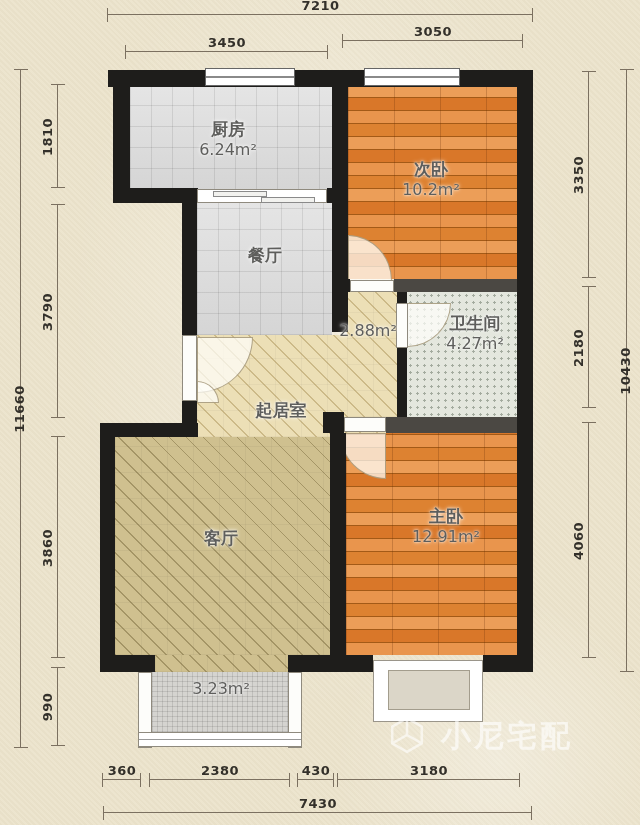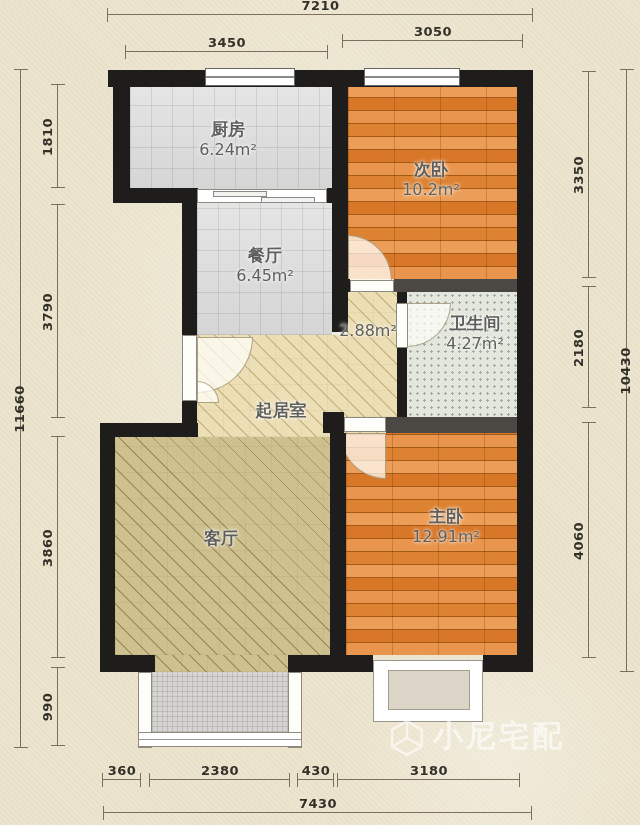--- a/index.html
+++ b/index.html
@@ -74,21 +74,21 @@
     transform:translate(-50%,-50%) rotate(-90deg) translateY(-11px);}
   .dim-v.on-line .lbl{transform:translate(-50%,-50%) rotate(-90deg) translateY(-2px);}
 
   
   .room-label{position:absolute;text-align:center;color:#5e5e5c;
     text-shadow:0 0 4px rgba(255,255,255,0.95), 0 0 2px rgba(255,255,255,0.9);}
   .rname{font-size:17px;line-height:22px;font-weight:600;}
   .rarea{font-size:16px;line-height:20px;font-weight:400;}
 
   
-  .watermark{position:absolute;display:flex;align-items:flex-end;gap:7px;
+  .watermark{position:absolute;display:flex;align-items:flex-start;gap:15px;
     color:rgba(255,255,255,0.62);font-family:Liberation Serif, serif;}
   .watermark .wm-text{font-size:30px;font-weight:600;letter-spacing:3px;white-space:nowrap;}
   .watermark svg{display:block;opacity:0.62;}
 </style>
 </head>
 <body>
 
 <div class="canvas">
 
   <div class="abs floor-tile" style="left:130px;top:87px;width:202px;height:103px"></div>
@@ -154,40 +154,40 @@
   <div class="room-label" style="left:158px;top:118px;width:140px">
     <div class="rname">厨房</div>
     <div class="rarea">6.24m²</div>
   </div>
   <div class="room-label" style="left:361px;top:158px;width:140px">
     <div class="rname">次卧</div>
     <div class="rarea">10.2m²</div>
   </div>
   <div class="room-label" style="left:195px;top:244px;width:140px">
     <div class="rname">餐厅</div>
-    <div class="rarea">6.45m²</div>
   </div>
   <div class="room-label" style="left:312px;top:321px;width:112px">
     <div class="rarea">2.88m²</div>
   </div>
   <div class="room-label" style="left:405px;top:312px;width:140px">
     <div class="rname">卫生间</div>
     <div class="rarea">4.27m²</div>
   </div>
   <div class="room-label" style="left:211px;top:399px;width:140px">
     <div class="rname">起居室</div>
   </div>
   <div class="room-label" style="left:151px;top:527px;width:140px">
     <div class="rname">客厅</div>
   </div>
   <div class="room-label" style="left:376px;top:505px;width:140px">
     <div class="rname">主卧</div>
     <div class="rarea">12.91m²</div>
   </div>
   <div class="room-label" style="left:151px;top:679px;width:140px">
+    <div class="rarea">3.23m²</div>
   </div>
 
   <div class="dim dim-h" style="left:108px;top:14px;width:425px">
       <span class="lbl">7210</span>
     </div>
   <div class="dim dim-h" style="left:126px;top:51px;width:202px">
       <span class="lbl">3450</span>
     </div>
   <div class="dim dim-h" style="left:343px;top:40px;width:180px">
       <span class="lbl">3050</span>

